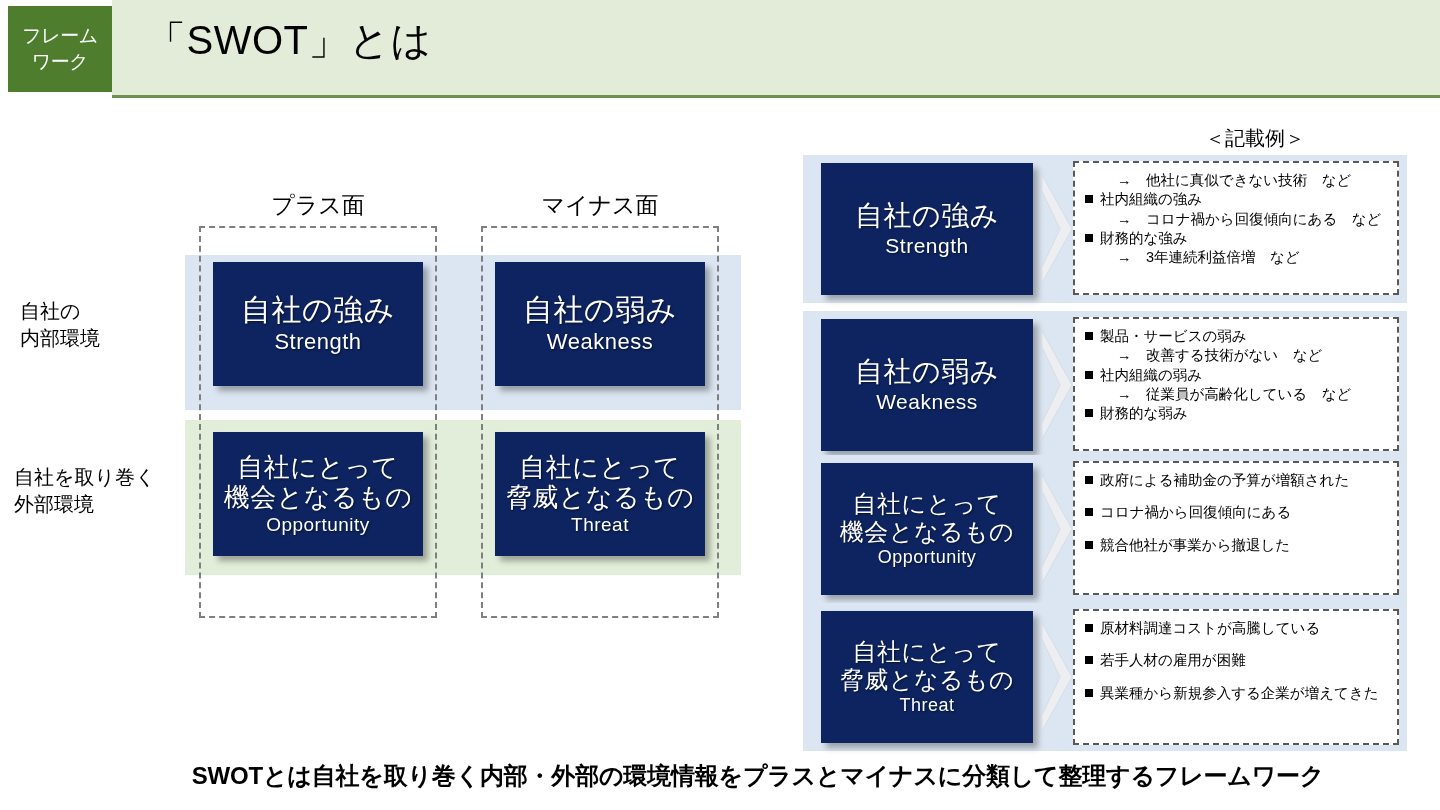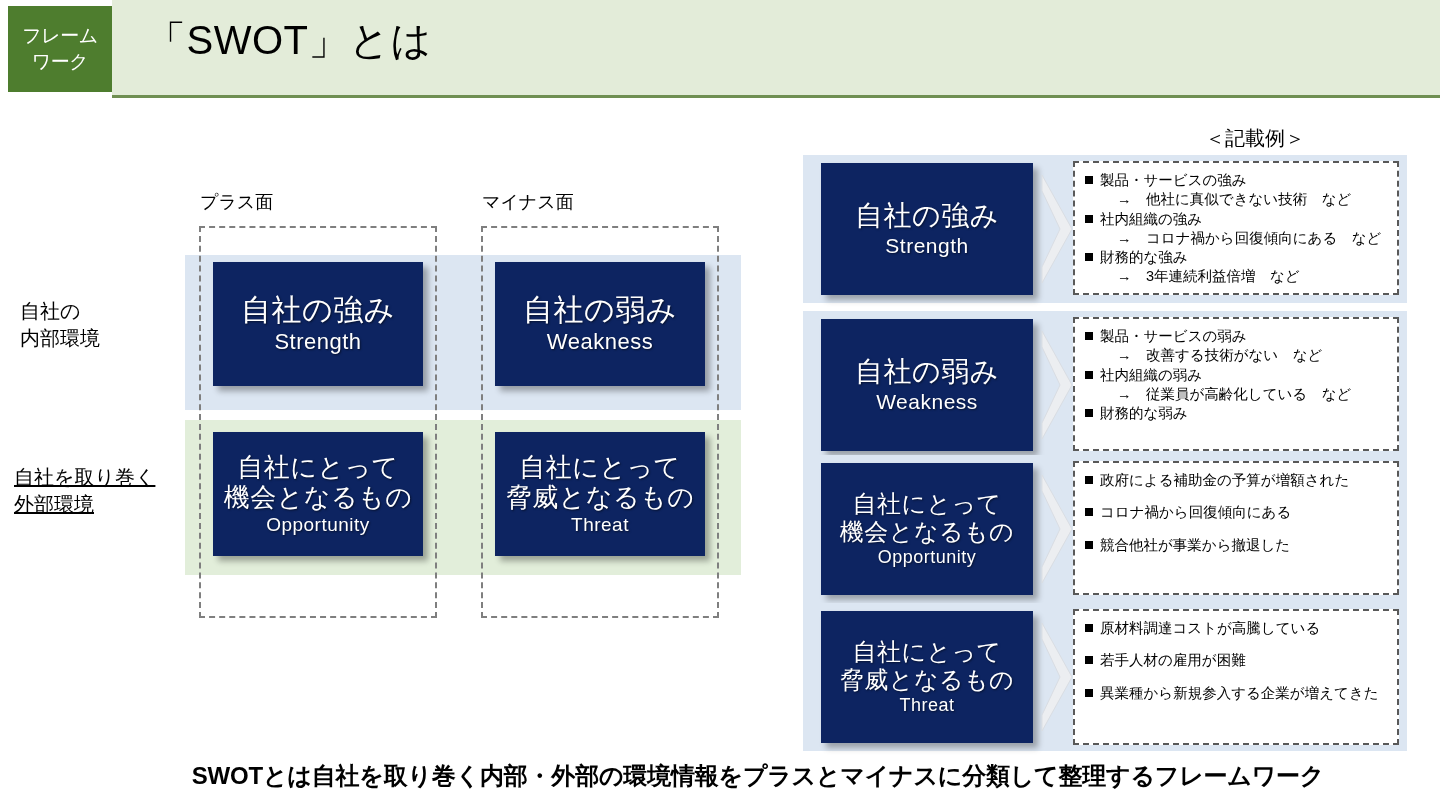--- a/index.html
+++ b/index.html
@@ -54,35 +54,36 @@
     letter-spacing: 0.5px;
     color: #000000;
     white-space: nowrap;
   }
 
   
   .matrix { position: absolute; left: 0; top: 98px; width: 790px; height: 660px; }
 
   .col-head {
     position: absolute;
-    font-size: 18px;
+    font-size: 23px;
+    text-align: center;
     white-space: nowrap;
   }
   .col-head.plus  { left: 200px; top: 92px; width: 236px; }
   .col-head.minus { left: 482px; top: 92px; width: 236px; }
 
   .row-label {
     position: absolute;
     font-size: 20px;
     text-align: left;
     line-height: 1.35;
     white-space: nowrap;
   }
   .row-label.inner { left: 20px;  top: 200px; width: 176px; }
-  .row-label.outer { left: 14px;  top: 366px; width: 186px; text-decoration: underline; }
+  .row-label.outer { left: 14px;  top: 366px; width: 186px; }
   .row-label span { display: block; }
 
   
   .band {
     position: absolute;
     left: 185px;
     width: 556px;
   }
   .band.blue  { top: 157px; height: 155px; background: #dce6f2; }
   .band.green { top: 322px; height: 155px; background: #e2eeda; }
@@ -291,24 +292,20 @@
 
   <div class="ex-row r0" data-name="example-row-strength">
     <div class="ex-tile" data-name="example-tile-strength">
       <div class="jp" data-name="example-tile-strength-jp">自社の強み</div>
       <div class="en" data-name="example-tile-strength-en">Strength</div>
     </div>
     <svg class="chevron" viewBox="0 0 34 112" data-name="chevron-right-icon">
       <polygon points="2,2 32,56 2,110 2,94 20,56 2,18" fill="#eceef1" stroke="#d9dde3" stroke-width="1"></polygon>
     </svg>
     <div class="ex-box" data-name="example-box-strength">
-      <div class="bullet-line" data-name="bullet-item">
-        <span class="sq" data-name="bullet-square-icon"></span>
-        <span data-name="bullet-text">製品・サービスの強み</span>
-      </div>
       <div class="sub-line" data-name="bullet-subtext">→　他社に真似できない技術　など</div>
       <div class="bullet-line" data-name="bullet-item">
         <span class="sq" data-name="bullet-square-icon"></span>
         <span data-name="bullet-text">社内組織の強み</span>
       </div>
       <div class="sub-line" data-name="bullet-subtext">→　コロナ禍から回復傾向にある　など</div>
       <div class="bullet-line" data-name="bullet-item">
         <span class="sq" data-name="bullet-square-icon"></span>
         <span data-name="bullet-text">財務的な強み</span>
       </div>

